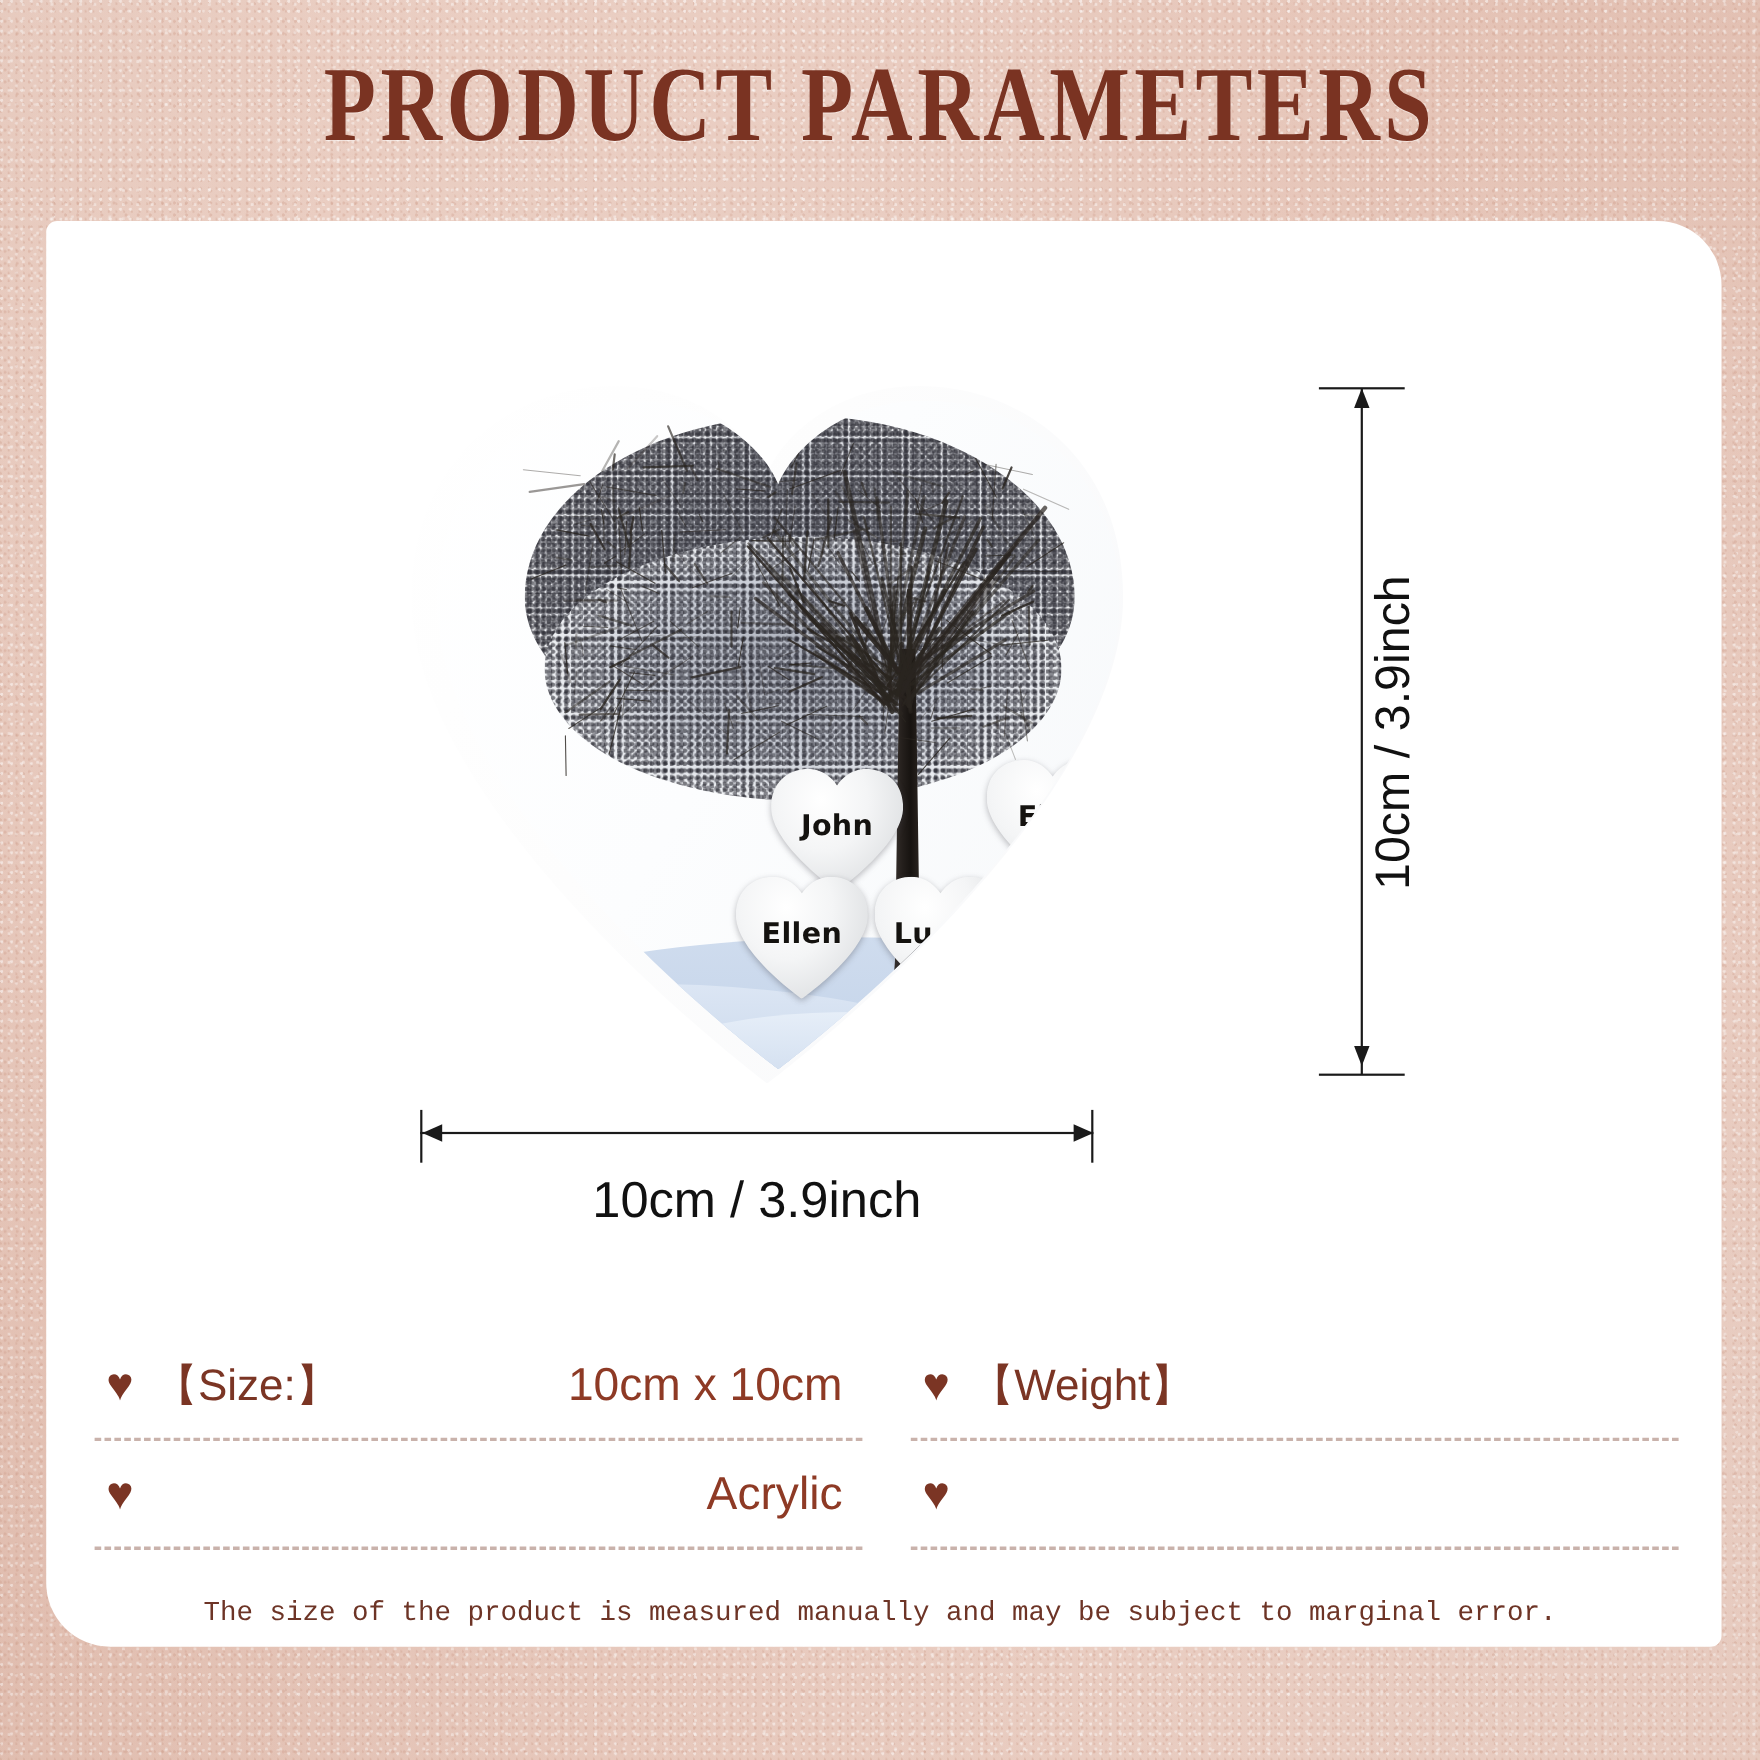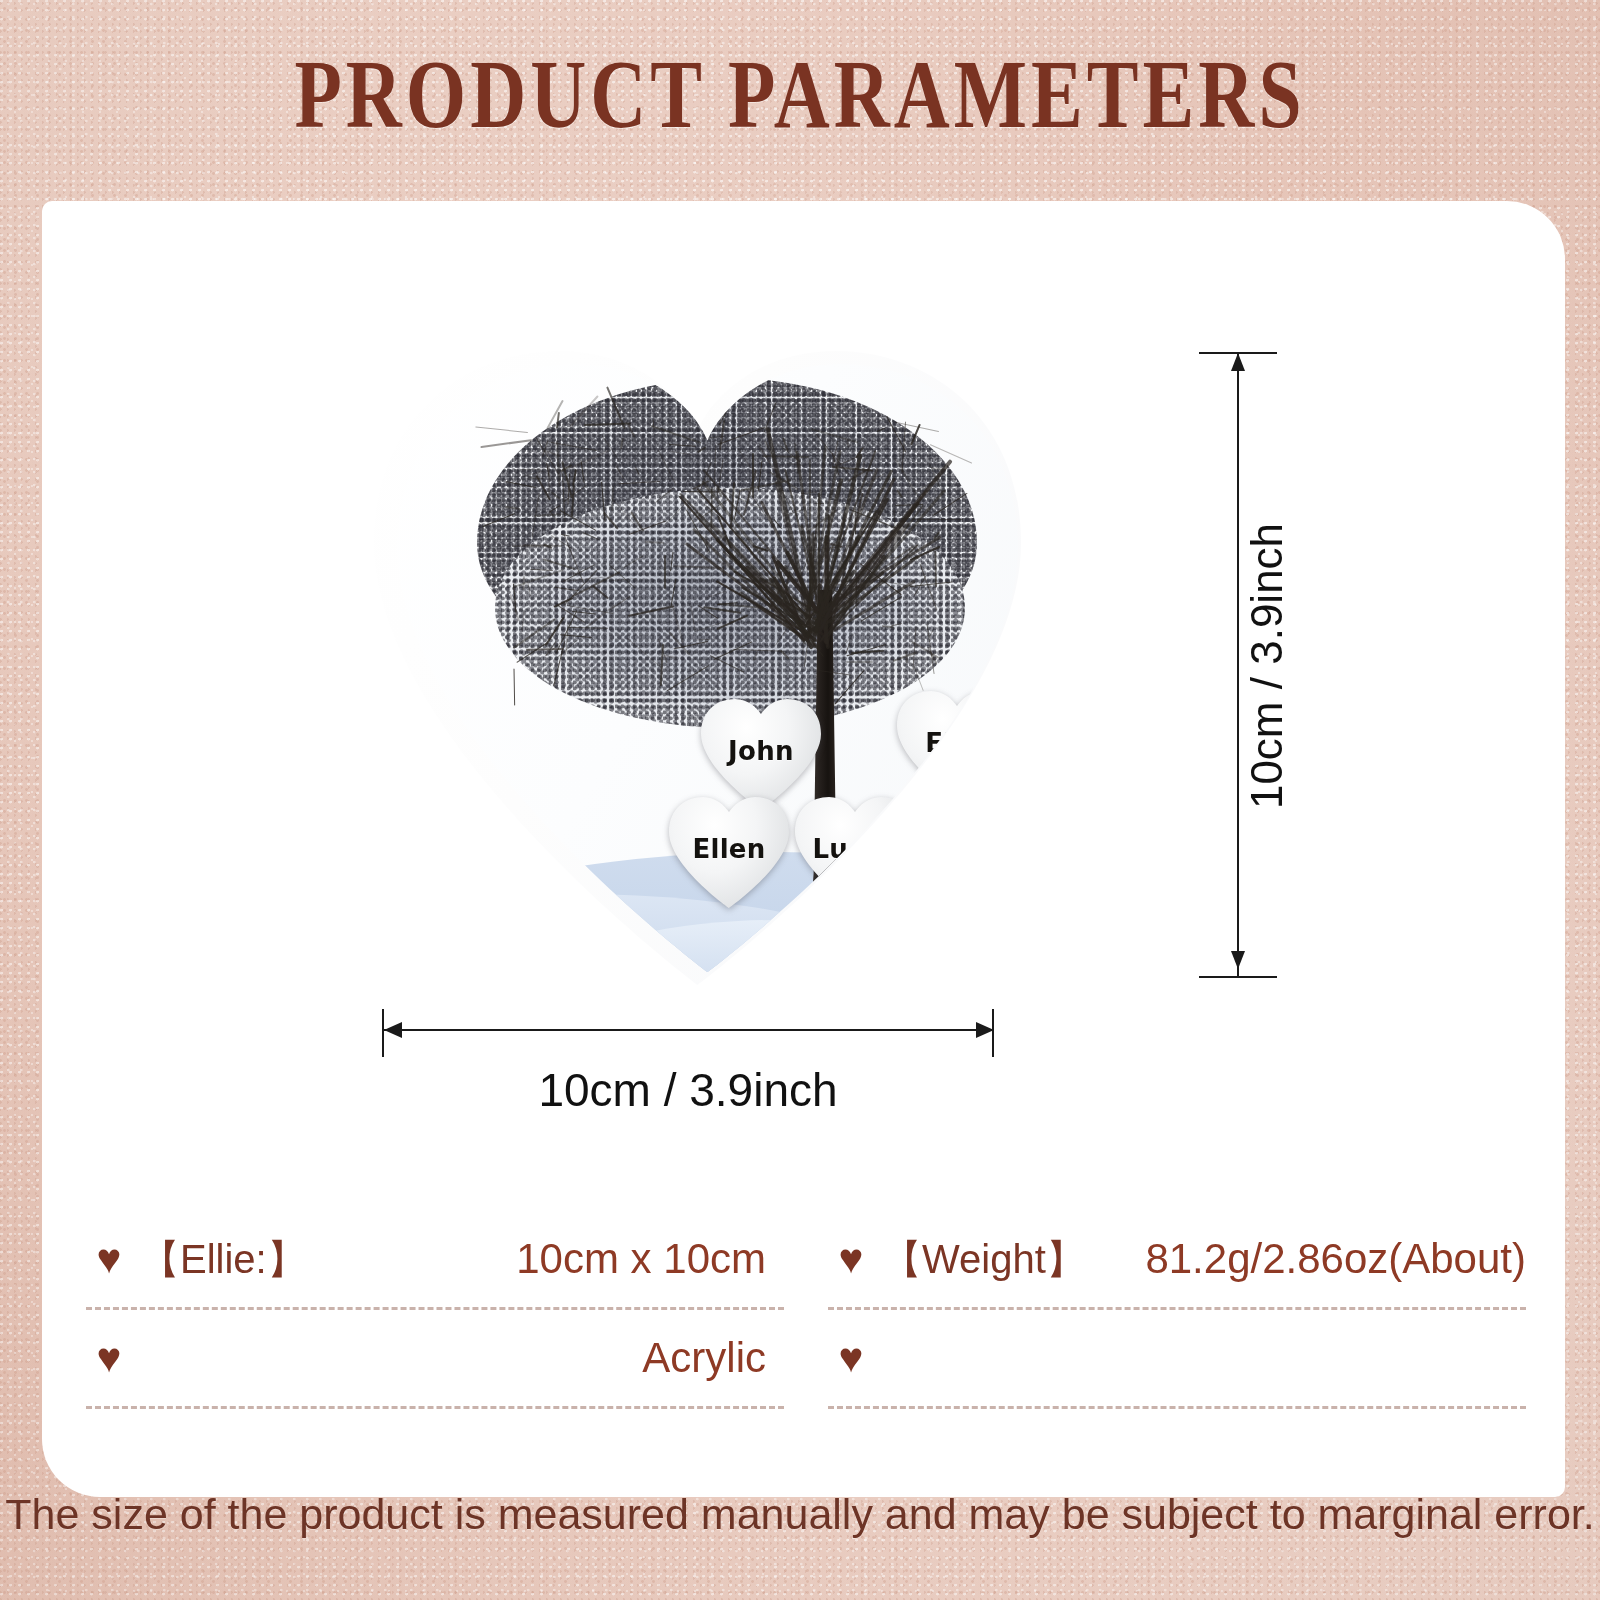--- a/index.html
+++ b/index.html
@@ -191,23 +191,23 @@
     font-size:42px;color:#8e3a25;white-space:nowrap;
     font-family:"Liberation Sans", sans-serif;
   }
   .spec-col.right .spec-value{margin-right:0;}
   .dashed{
     height:0;border-top:3px dashed #c9b2ab;
   }
 
   
   #footer-note{
-    position:absolute;left:0;right:0;top:1490px;text-align:center;
-    font-size:43px;color:#6d3426;
-    font-family:Liberation Sans, sans-serif;
+    position:absolute;left:0;right:0;top:1452px;text-align:center;
+    font-size:25px;color:#6d3426;
+    font-family:Liberation Mono, monospace;
     text-shadow:0 1px 0 rgba(255,255,255,.35);
   }
 </style>
 </head>
 <body>
 
 <div id="bg-texture"></div>
 <div id="bg-vignette"></div>
 
 <div id="title">PRODUCT  PARAMETERS</div>
@@ -603,35 +603,34 @@
       <div id="dim-h-arrow-right"></div>
       <div id="dim-h-label">10cm / 3.9inch</div>
     </div>
 
   </div>
 
   <div id="spec-table">
     <div class="spec-col left" id="spec-col-left">
         <div class="spec-row">
           <div class="spec-heart">♥</div>
-          <div class="spec-label">【Ellie:】</div>
+          <div class="spec-label">【Size:】</div>
           <div class="spec-value">10cm x 10cm</div>
         </div>
         <div class="dashed"></div>
         <div class="spec-row">
           <div class="spec-heart">♥</div>
           <div class="spec-value">Acrylic</div>
         </div>
         <div class="dashed"></div>
       </div>
     <div class="spec-col right" id="spec-col-right">
         <div class="spec-row">
           <div class="spec-heart">♥</div>
           <div class="spec-label">【Weight】</div>
-          <div class="spec-value">81.2g/2.86oz(About)</div>
         </div>
         <div class="dashed"></div>
         <div class="spec-row">
           <div class="spec-heart">♥</div>
         </div>
         <div class="dashed"></div>
       </div>
   </div>
 
 </div>

